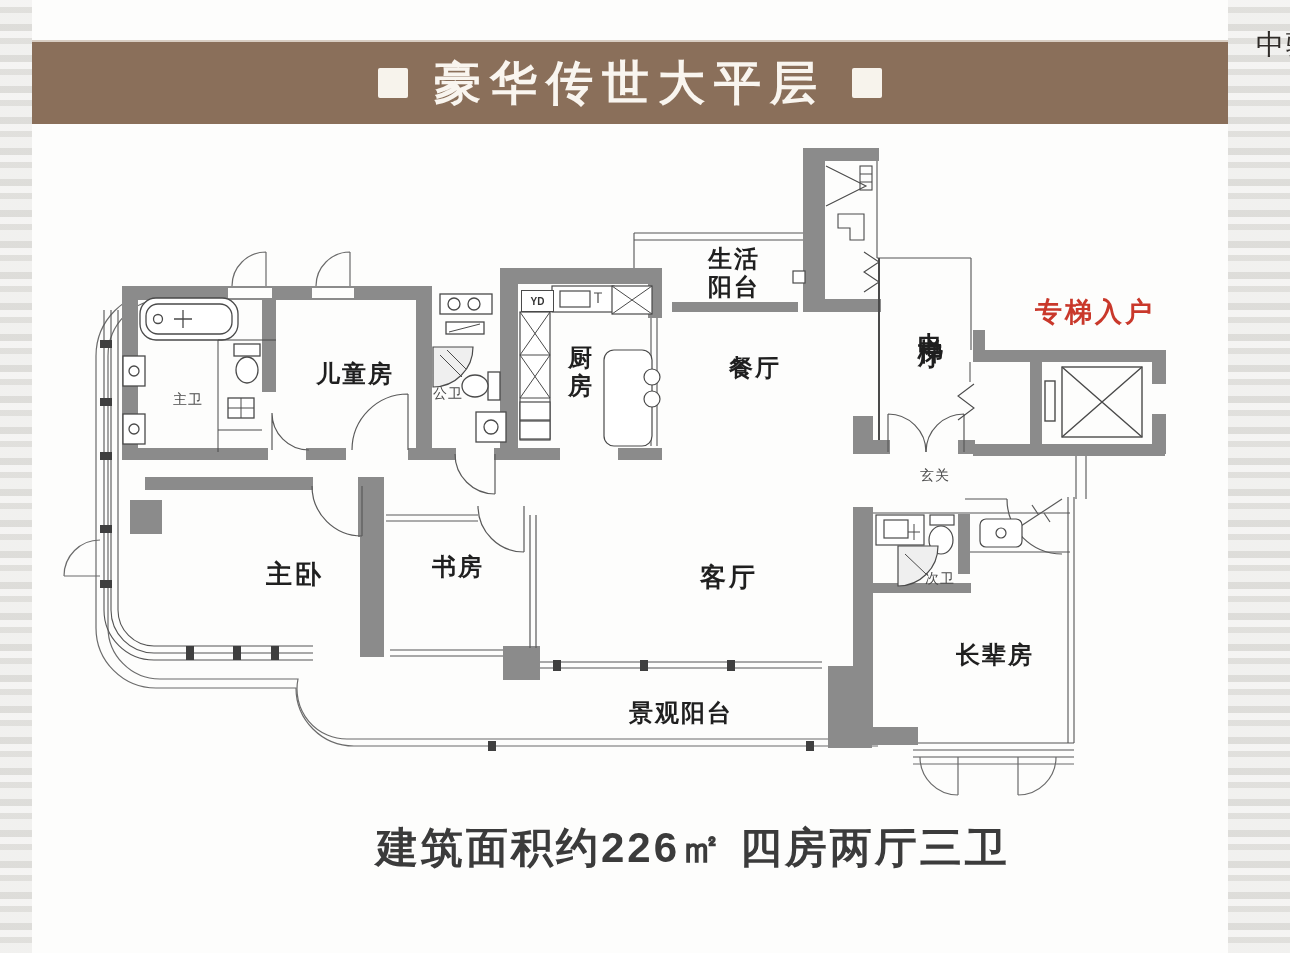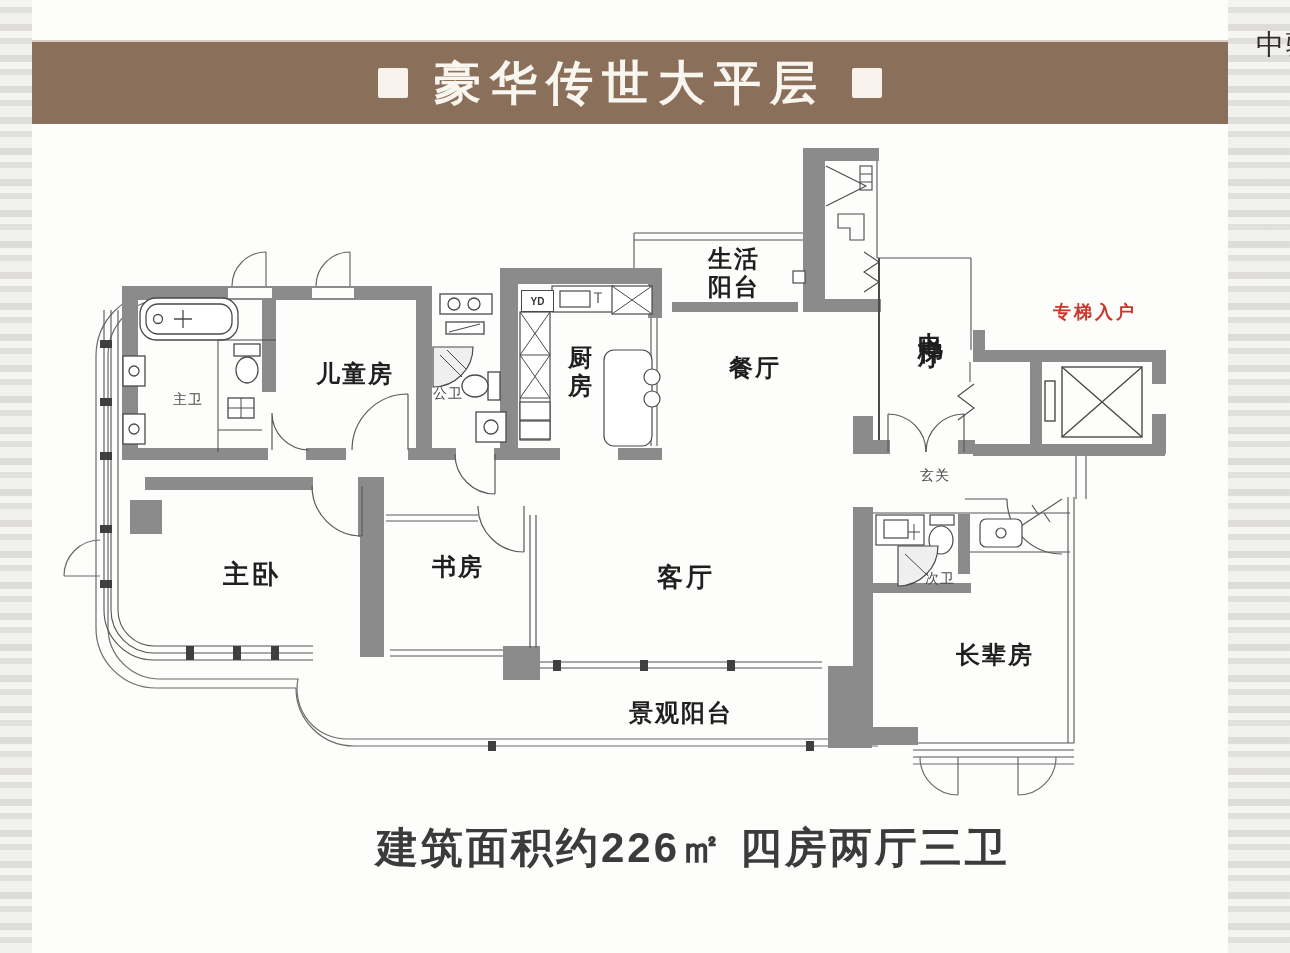--- a/index.html
+++ b/index.html
@@ -15,25 +15,25 @@
   .card{position:absolute;left:32px;top:0;width:1196px;height:953px;background:#fdfdfc;}
   .banner{position:absolute;left:32px;top:40px;width:1196px;height:82px;
     display:flex;align-items:center;justify-content:center;gap:26px;
     border-top:2px solid #d8cdc2;}
   .banner .sq{width:30px;height:30px;background:#f7f3ec;border-radius:2px;}
   .banner .t{color:#f9f5ef;font-size:47px;font-weight:800;letter-spacing:9px;white-space:nowrap;}
   .watermark{position:absolute;left:1256px;top:26px;font-size:28px;color:#2f2b28;letter-spacing:2px;white-space:nowrap;}
   svg.plan{position:absolute;left:0;top:0;}
   .lbl{position:absolute;transform:translate(-50%,-50%);white-space:pre-line;
        color:#1f1f1f;font-weight:700;line-height:1.18;z-index:5;}
-  .lbl.big{font-size:26px;letter-spacing:3px;}
+  .lbl.big{font-size:26px;letter-spacing:3px;margin-left:43px;}
   .lbl.mid{font-size:24px;letter-spacing:2px;}
   .lbl.sm{font-size:14px;font-weight:400;color:#4a4a4a;letter-spacing:1px;}
   .lbl.vert{writing-mode:vertical-rl;letter-spacing:7px;font-size:25px;}
-  .lbl.red{color:#c9382b;font-size:18px;letter-spacing:3px;}
+  .lbl.red{color:#c9382b;font-size:27px;letter-spacing:3px;}
   .ydbox{position:absolute;left:521px;top:290px;width:31px;height:20px;z-index:5;
     border:1.5px solid #4a4a4a;background:#fff;font-size:10px;font-weight:600;color:#333;
     display:flex;align-items:center;justify-content:center;}
   .caption{position:absolute;left:350px;top:820px;font-size:42px;font-weight:800;
     color:#3b3b3b;letter-spacing:3px;white-space:nowrap;z-index:5;margin-left:26px;}
 </style>
 </head>
 <body>
 
 <div class="page">

